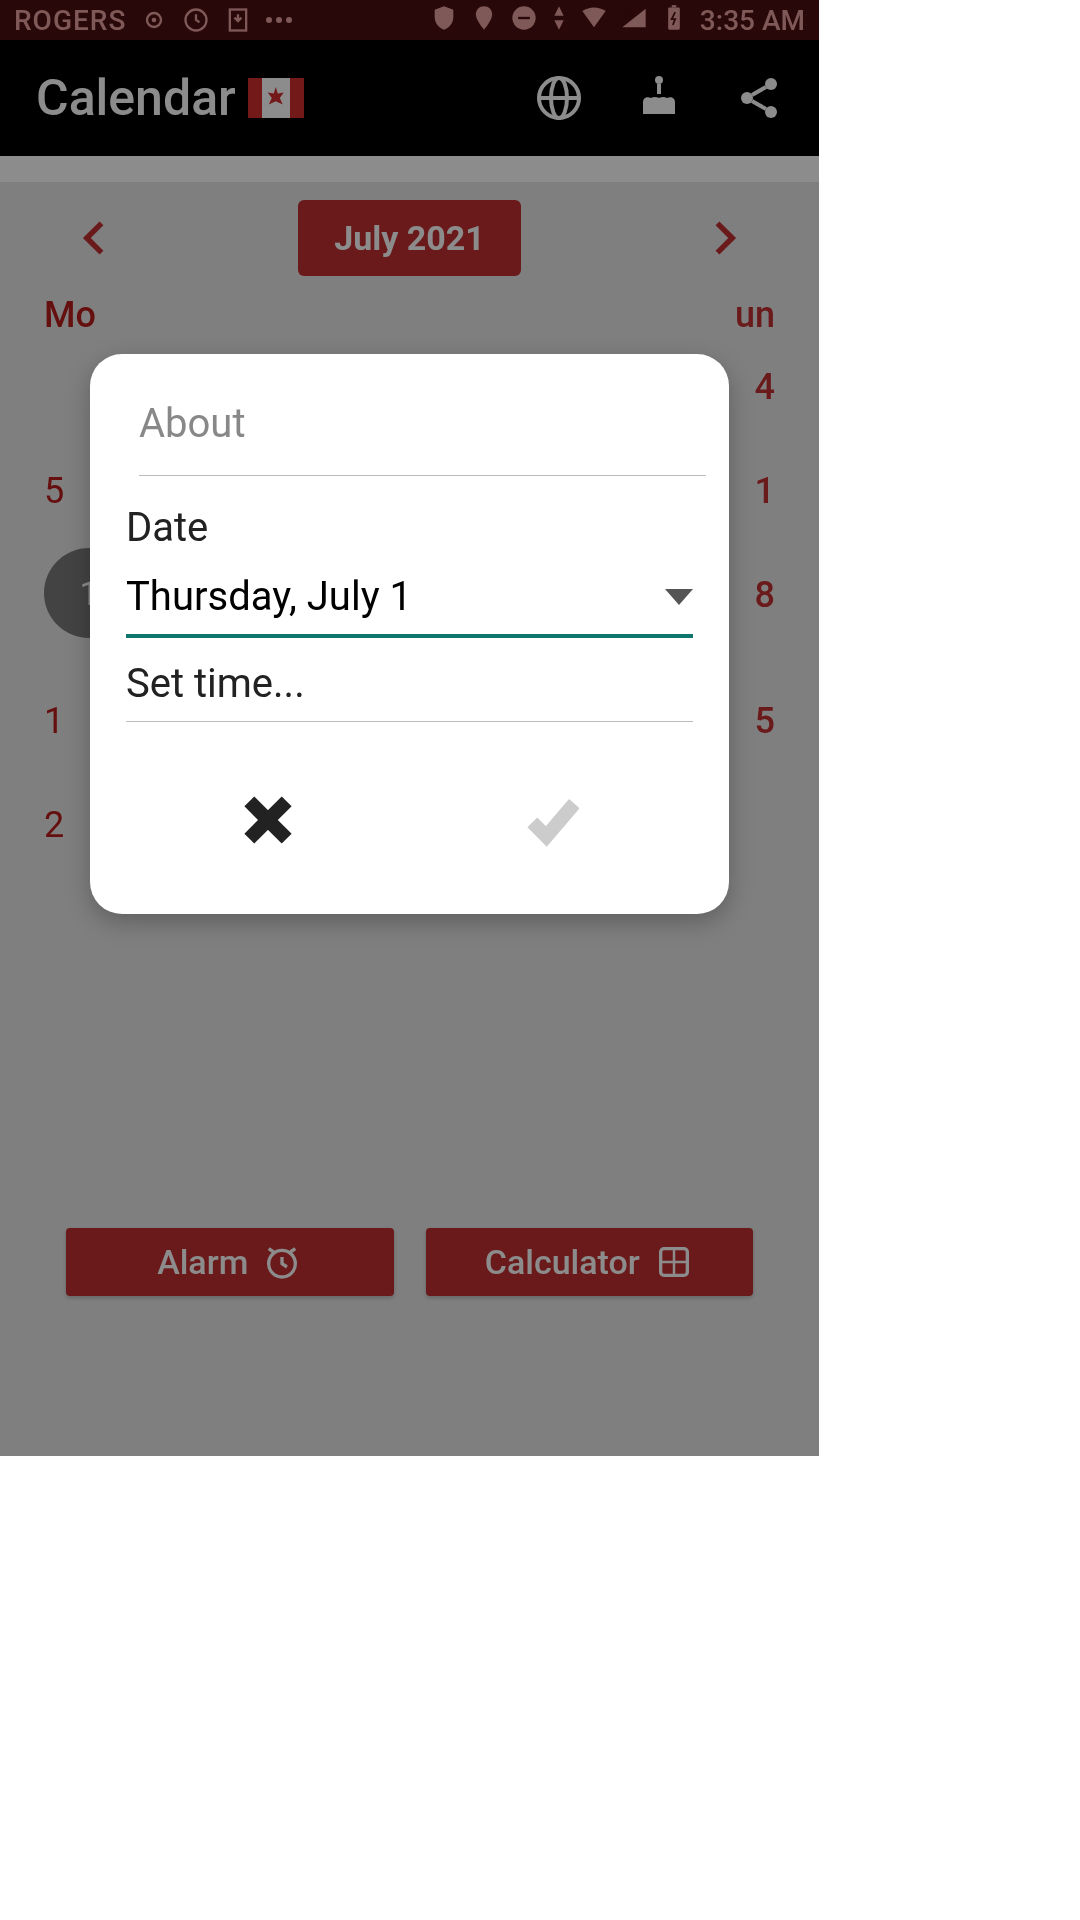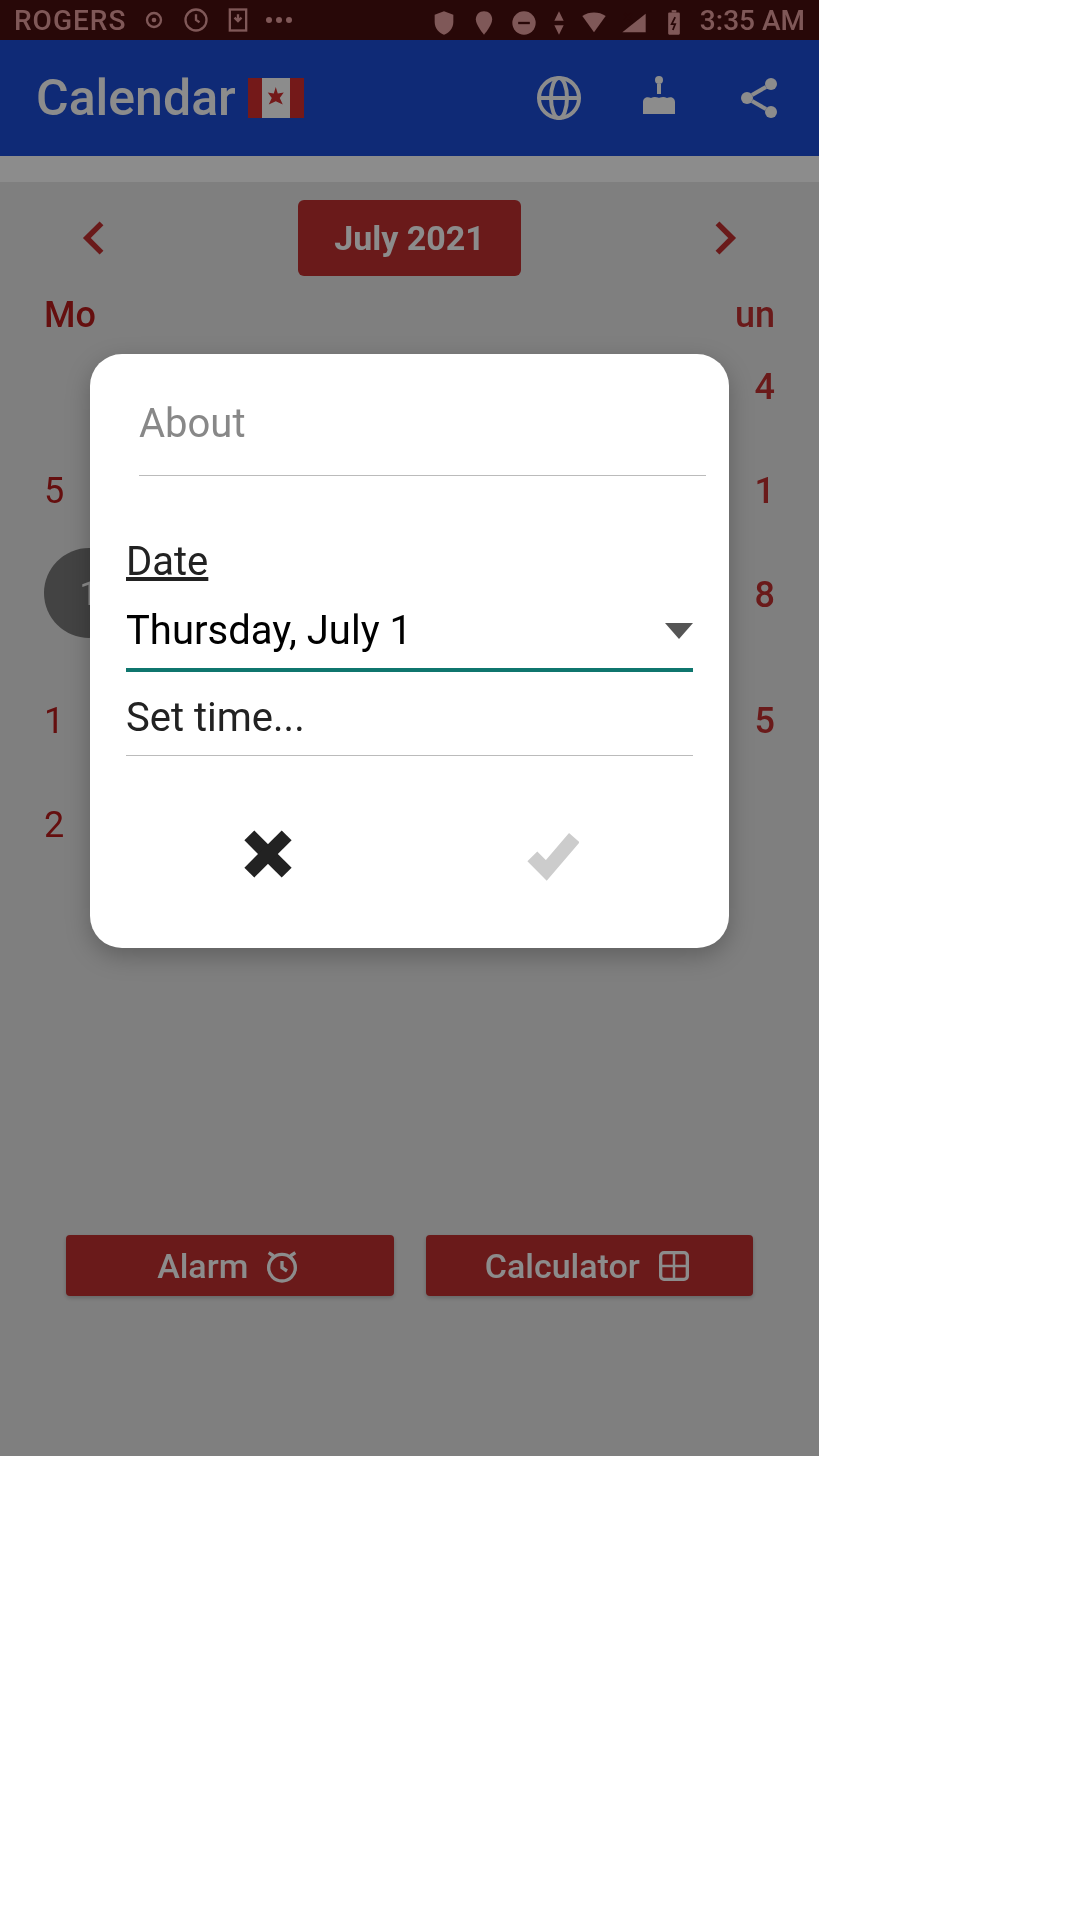--- a/index.html
+++ b/index.html
@@ -10,30 +10,30 @@
       height: 40px;
       background: #4a0f0f;
       display: flex;
       align-items: center;
       padding: 0 14px;
       color: #e8a0a0;
       font-size: 28px;
       font-weight: 500;
     }
     .status-left { display: flex; align-items: center; gap: 14px; flex: 1; }
-    .status-right { display: flex; align-items: flex-end; gap: 12px; }
+    .status-right { display: flex; align-items: flex-start; gap: 12px; }
     .carrier { letter-spacing: 1px; }
     .status-icon { width: 28px; height: 28px; fill: #e8a0a0; }
     .status-dots { display: flex; gap: 4px; }
     .status-dots span { width: 6px; height: 6px; background: #e8a0a0; border-radius: 50%; }
 
     
     .app-header {
       height: 116px;
-      background: #1d4ed8;
+      background: #000000;
       display: flex;
       align-items: center;
       padding: 4px 36px;
       color: #fff;
     }
     .app-title { font-size: 50px; font-weight: 500; flex: 1; display: flex; align-items: center; gap: 12px; }
     .flag {
       width: 56px; height: 40px; background: #fff; position: relative; display: inline-block;
     }
     .flag::before, .flag::after { content:''; position:absolute; top:0; bottom:0; width:14px; background:#d32f2f; }
@@ -80,21 +80,21 @@
       margin-top:-26px;
     }
 
     
     .bottom-btns {
       position:absolute; left:66px; right:66px; bottom:160px;
       display:grid; grid-template-columns:1fr 1fr; gap:32px;
     }
     .big-btn {
       background:#c23030; color:#fff;
-      height:61px; border-radius:4px;
+      height:68px; border-radius:4px;
       display:flex; align-items:center; justify-content:center; gap:14px;
       font-size:34px; font-weight:500;
       box-shadow: 0 2px 4px rgba(0,0,0,0.2);
     }
     .big-btn svg { width:40px; height:40px; fill:#fff; stroke:#fff; }
 
     
     .scrim {
       position:absolute; inset:0; background:rgba(0,0,0,0.45);
     }
@@ -116,22 +116,21 @@
       width:100%;
       border:none; border-bottom:1px solid #bbb;
       font-size:40px; color:#333;
       padding: 10px 0 28px 0;
       outline:none;
       margin-left:13px;
     }
     .field-input::placeholder { color:#888; }
     .field-label {
       font-size:40px; color:#222; font-weight:400;
-      margin-top: 62px;
-      text-decoration: underline;
+      margin-top: 28px;
     }
     .dropdown {
       display:flex; justify-content:space-between; align-items:center;
       border-bottom:4px solid #0f766e;
       padding: 22px 0 14px 0;
       font-size:40px;
     }
     .dropdown-arrow { width:0;height:0;border-left:14px solid transparent;border-right:14px solid transparent;border-top:16px solid #555; }
     .time-value {
       font-size:40px; color:#222;

